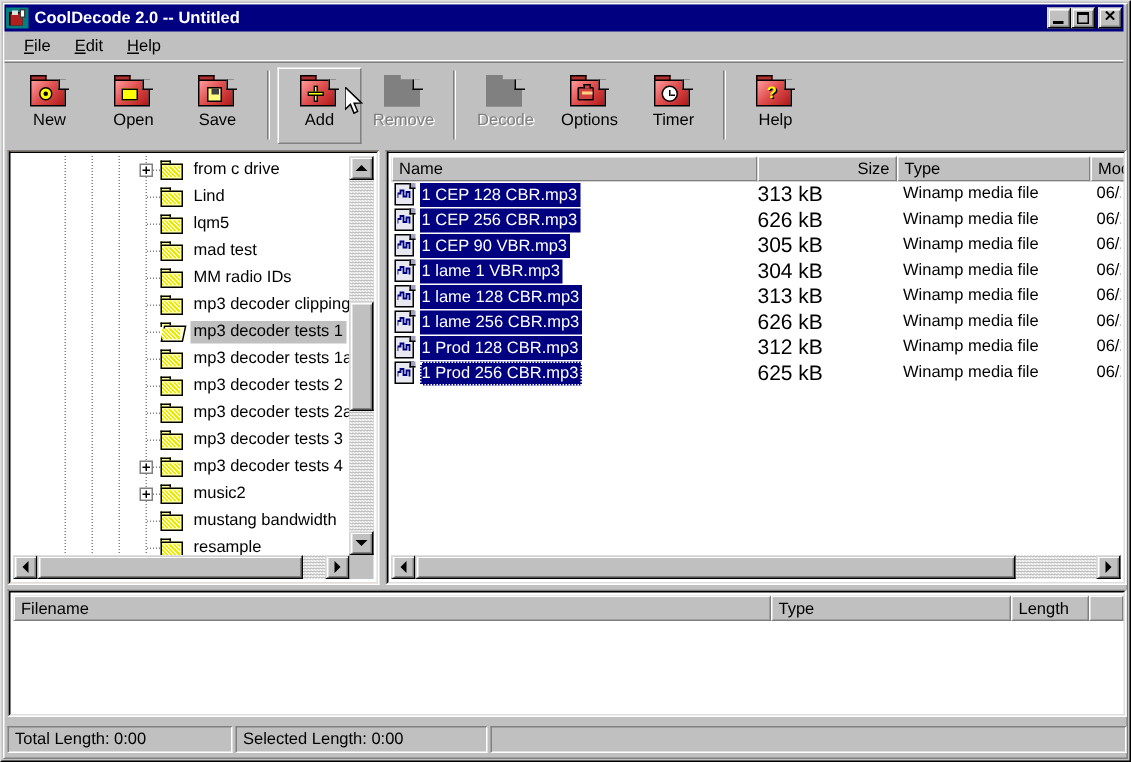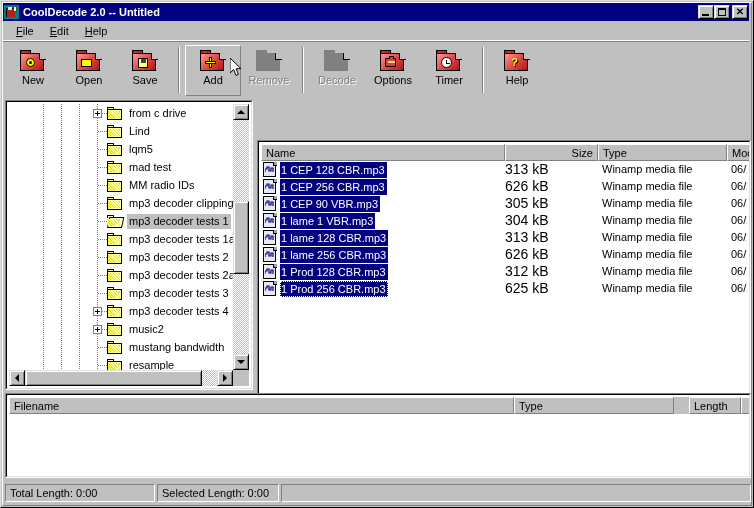--- a/index.html
+++ b/index.html
@@ -122,21 +122,21 @@
             border:1px solid;border-color:#dfdfdf #000 #000 #dfdfdf;
             box-shadow:inset 1px 1px 0 #fff, inset -1px -1px 0 #808080;cursor:default;}
   .arr{width:0;height:0;}
   .arr.up{border-left:4px solid transparent;border-right:4px solid transparent;border-bottom:4px solid #000;}
   .arr.dn{border-left:4px solid transparent;border-right:4px solid transparent;border-top:4px solid #000;}
   .arr.lt{border-top:4px solid transparent;border-bottom:4px solid transparent;border-right:4px solid #000;}
   .arr.rt{border-top:4px solid transparent;border-bottom:4px solid transparent;border-left:4px solid #000;}
 
   
   #list-panel{position:absolute;left:256px;top:99px;width:494px;height:290px;background:#fff;box-sizing:border-box;
-              border:1px solid;border-color:#808080 #fff #fff #808080;margin-top:40px;}
+              border:1px solid;border-color:#808080 #fff #fff #808080;}
   #list-panel-in{position:absolute;left:0;top:0;right:0;bottom:0;
                  border:1px solid;border-color:#000 #dfdfdf #dfdfdf #000;box-sizing:border-box;background:#fff;overflow:hidden;}
   .hdr-row{position:absolute;left:2px;top:2px;right:2px;height:17px;display:flex;background:#c0c0c0;}
   .hdr-cell{height:17px;background:#c0c0c0;box-sizing:border-box;
             border:1px solid;border-color:#fff #808080 #808080 #fff;
             display:flex;align-items:center;font-size:11px;color:#000;padding:0 4px;cursor:default;overflow:hidden;}
   .hdr-cell.right{justify-content:flex-end;}
   #rows{position:absolute;left:2px;top:19px;right:2px;bottom:18px;overflow:hidden;background:#fff;}
   .frow{height:17px;display:flex;align-items:center;position:relative;cursor:default;}
   .fname{position:absolute;left:0;top:0;height:17px;display:flex;align-items:center;}
@@ -157,21 +157,21 @@
   #bottom-panel-in{position:absolute;left:0;top:0;right:0;bottom:0;
                    border:1px solid;border-color:#000 #dfdfdf #dfdfdf #000;box-sizing:border-box;background:#fff;overflow:hidden;}
   #bhdr{position:absolute;left:2px;top:2px;right:2px;height:17px;display:flex;background:#c0c0c0;}
   #bbody{position:absolute;left:2px;top:19px;right:2px;bottom:2px;background:#fff;}
 
   
   #statusbar{position:absolute;left:4px;top:482px;width:746px;height:20px;display:flex;align-items:center;gap:2px;}
   .stat{height:18px;box-sizing:border-box;border:1px solid;border-color:#808080 #fff #fff #808080;
         display:flex;align-items:center;padding:0 4px;font-size:11px;color:#000;background:#c0c0c0;}
   #stat-total{width:150px;}
-  #stat-selected{width:122px;}
+  #stat-selected{width:168px;}
   #stat-rest{flex:1;}
 </style>
 </head>
 <body>
 
 <div id="window">
   <div id="window-inner"></div>
 
   <div id="titlebar">
     <div id="title-icon">
@@ -639,21 +639,21 @@
           </div>
       </div>
     </div>
   </div>
 
   <div id="bottom-panel">
     <div id="bottom-panel-in">
       <div id="bhdr">
           <div class="hdr-cell" style="width: 505px; flex: 0 0 auto;">Filename</div>
           <div class="hdr-cell" style="width: 160px; flex: 0 0 auto;">Type</div>
-          <div class="hdr-cell" style="width: 52px; flex: 0 0 auto; margin-left: 15px;">Length</div>
+          <div class="hdr-cell" style="width: 52px; flex: 0 0 auto;">Length</div>
           <div class="hdr-cell" style="width: 23px; flex: 0 0 auto;"></div>
         </div>
       <div id="bbody"></div>
     </div>
   </div>
 
   <div id="statusbar">
     <div class="stat" id="stat-total">Total Length: 0:00</div>
     <div class="stat" id="stat-selected">Selected Length: 0:00</div>
     <div class="stat" id="stat-rest"></div>

